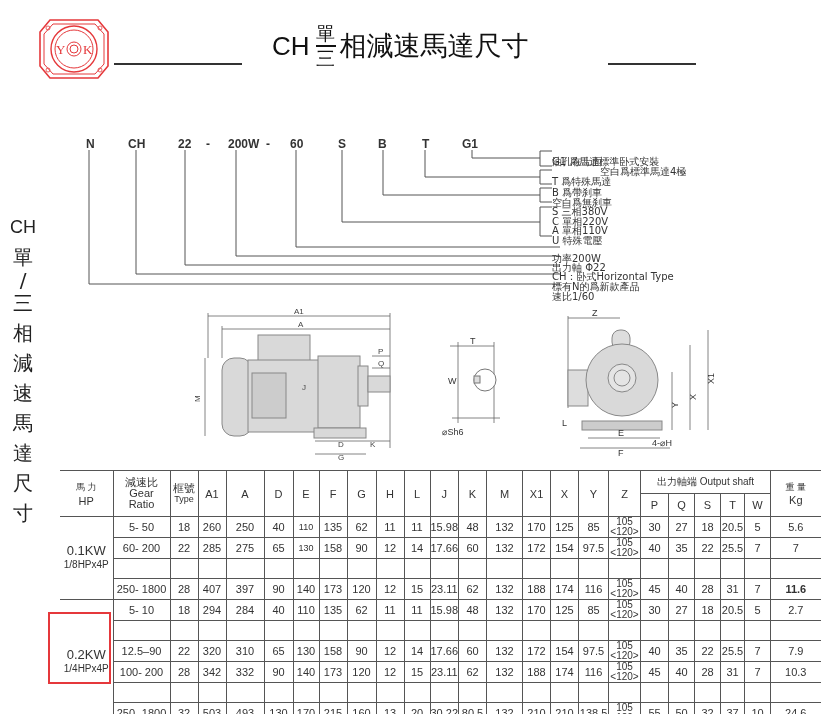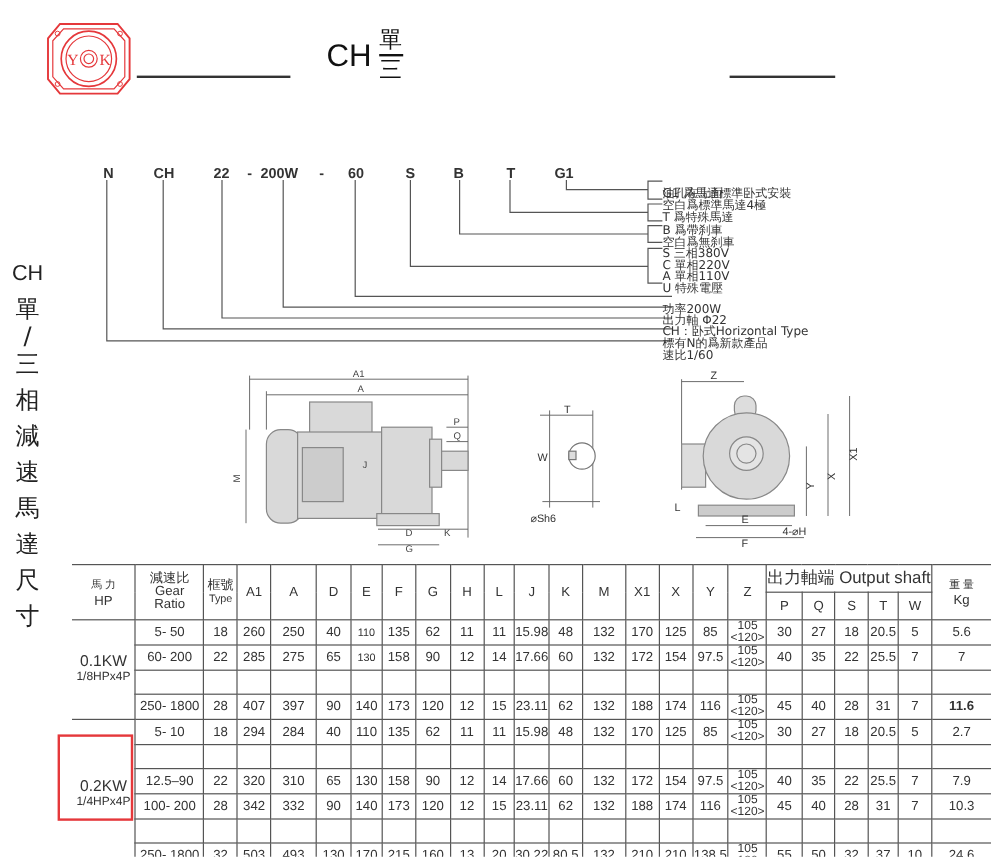--- a/index.html
+++ b/index.html
@@ -53,20 +53,21 @@
   </svg>
 </div>
 <div class="abs title-line" style="left:114px; top:63px; width:128px;"></div>
 <div class="abs title">
   <span class="ch">CH</span>
   <span class="stack">
     <span>單</span>
     <span class="bar"></span>
     <span>三</span>
   </span>
+  <span>相減速馬達尺寸</span>
 </div>
 <div class="abs title-line" style="left:608px; top:63px; width:88px;"></div>
 
 <div class="abs side">
   <span style="font-family:'Liberation Sans',sans-serif;font-size:18px;">CH</span>
   <span>單</span>
   <span class="slash">/</span>
   <span>三</span>
   <span>相</span>
   <span>減</span>
@@ -75,21 +76,21 @@
   <span>達</span>
   <span>尺</span>
   <span>寸</span>
 </div>
 
 <div>
   <span class="abs code" style="left:86px;">N</span>
   <span class="abs code" style="left:128px;">CH</span>
   <span class="abs code" style="left:178px;">22</span>
   <span class="abs code" style="left:206px;">-</span>
-  <span class="abs code" style="left:217px;">200W</span>
+  <span class="abs code" style="left:228px;">200W</span>
   <span class="abs code" style="left:266px;">-</span>
   <span class="abs code" style="left:290px;">60</span>
   <span class="abs code" style="left:338px;">S</span>
   <span class="abs code" style="left:378px;">B</span>
   <span class="abs code" style="left:422px;">T</span>
   <span class="abs code" style="left:462px;">G1</span>
 
   <svg class="abs" style="left:60px; top:150px;" width="500" height="140">
     <g fill="none" stroke="#555" stroke-width="1">
       <polyline points="412,0 412,8 480,8"></polyline>
@@ -105,21 +106,21 @@
       <polyline points="492,1 480,1 480,16 492,16"></polyline>
       <polyline points="492,20 480,20 480,34 492,34"></polyline>
       <polyline points="492,38 480,38 480,52 492,52"></polyline>
       <polyline points="492,57 480,57 480,86 492,86"></polyline>
       <line x1="480" y1="72" x2="480" y2="72"></line>
     </g>
   </svg>
 
   <div class="abs legend" style="top:147px;margin-top:10px;">G1 爲馬達標準卧式安裝</div>
   <div class="abs legend" style="top:157px;">油孔在上面</div>
-  <div class="abs legend" style="top:167px;">空白爲標準馬達4極</div>
+  <div class="abs legend" style="top:167px;margin-left:48px;">空白爲標準馬達4極</div>
   <div class="abs legend" style="top:177px;">T 爲特殊馬達</div>
   <div class="abs legend" style="top:188px;">B  爲帶刹車</div>
   <div class="abs legend" style="top:198px;">空白爲無刹車</div>
   <div class="abs legend" style="top:207px;">S  三相380V</div>
   <div class="abs legend" style="top:217px;">C  單相220V</div>
   <div class="abs legend" style="top:226px;">A  單相110V</div>
   <div class="abs legend" style="top:236px;">U  特殊電壓</div>
   <div class="abs legend" style="top:245px;margin-top:47px;">速比1/60</div>
   <div class="abs legend" style="top:254px;">功率200W</div>
   <div class="abs legend" style="top:263px;text-align:right;">出力軸 Φ22</div>
@@ -257,21 +258,21 @@
       <th rowspan="2">G</th>
       <th rowspan="2">H</th>
       <th rowspan="2">L</th>
       <th rowspan="2">J</th>
       <th rowspan="2">K</th>
       <th rowspan="2">M</th>
       <th rowspan="2">X1</th>
       <th rowspan="2">X</th>
       <th rowspan="2">Y</th>
       <th rowspan="2">Z</th>
-      <th colspan="5" style="font-size:14px;">出力軸端 Output shaft</th>
+      <th colspan="5" style="font-size:10px;">出力軸端 Output shaft</th>
       <th rowspan="2" style="border-right:none;">
         <div class="small">重   量</div>
         <div>Kg</div>
       </th>
     </tr>
     <tr>
       <th>P</th>
       <th>Q</th>
       <th>S</th>
       <th>T</th>

